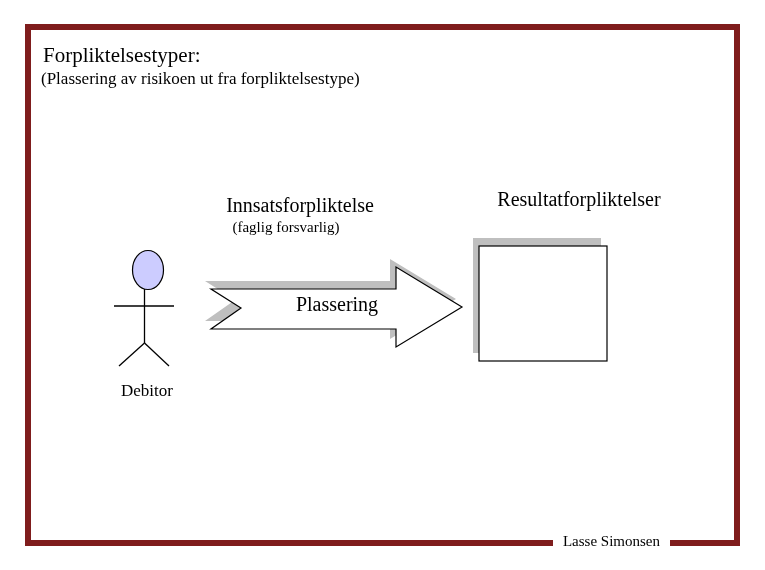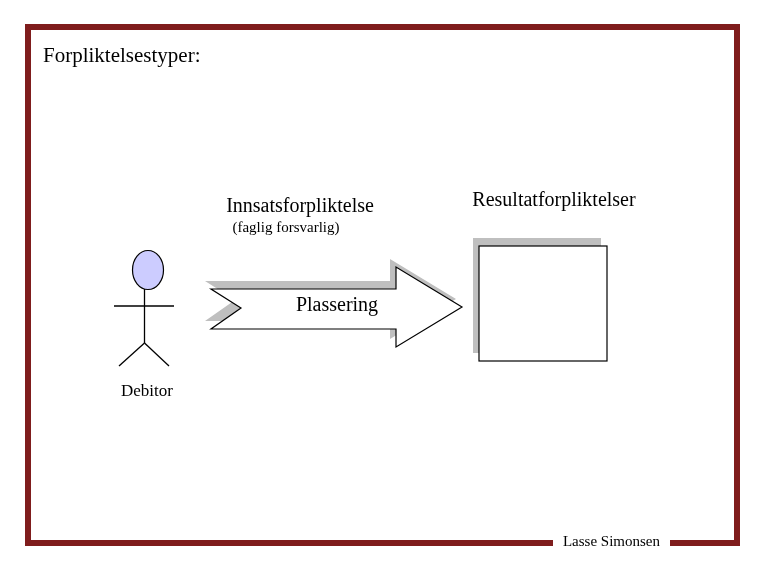--- a/index.html
+++ b/index.html
@@ -55,21 +55,21 @@
     line-height: 24px;
   }
   .effort-sublabel {
     left: 155px;
     top: 188px;
     width: 200px;
     font-size: 15px;
     line-height: 19px;
   }
   .result-label {
-    left: 423px;
+    left: 448px;
     top: 157px;
     width: 200px;
     font-size: 20px;
     line-height: 24px;
   }
   .arrow-svg {
     left: 163px;
     top: 224px;
     width: 285px;
     height: 105px;
@@ -121,20 +121,21 @@
     white-space: nowrap;
   }
 </style>
 </head>
 <body>
 
 <div class="canvas">
   <div class="frame">
 
     <div class="abs title">Forpliktelsestyper:</div>
+    <div class="abs subtitle">(Plassering av risikoen ut fra forpliktelsestype)</div>
 
     <div class="abs label-center effort-label">Innsatsforpliktelse</div>
     <div class="abs label-center effort-sublabel">(faglig forsvarlig)</div>
     <div class="abs label-center result-label">Resultatforpliktelser</div>
 
     <svg class="abs arrow-svg" viewBox="0 0 285 105" xmlns="http://www.w3.org/2000/svg">
       <polygon points="11,27 196,27 196,5 262,45 196,85 196,67 11,67 41,46" fill="#bfbfbf"></polygon>
       <polygon fill="#ffffff" stroke="#000000" stroke-width="1.2" points="17,35 202,35 202,13 268,53 202,93 202,75 17,75 47,54"></polygon>
     </svg>
     <div class="abs label-center arrow-label">Plassering</div>

